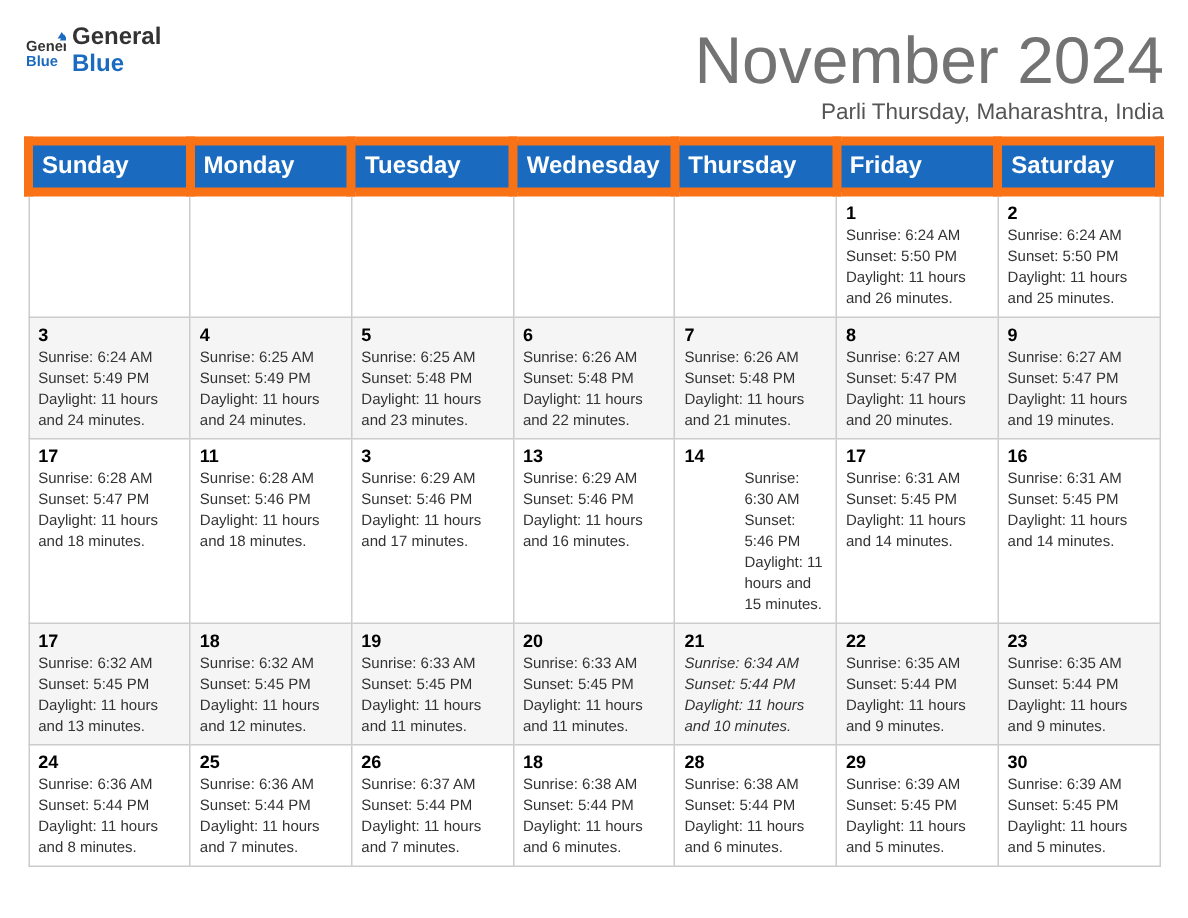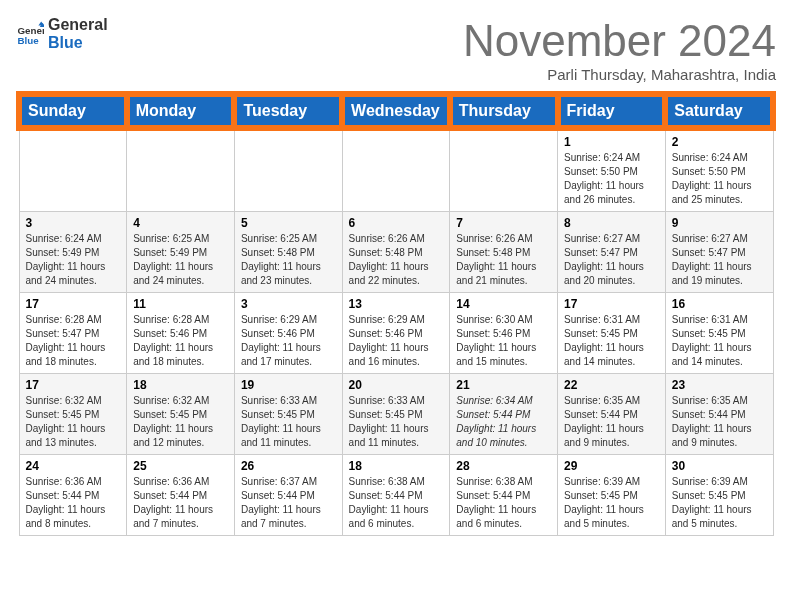--- a/index.html
+++ b/index.html
@@ -194,21 +194,21 @@
 Daylight: 11 hours and 17 minutes.</div>
         </td>
         <td>
           <div class="day-number">13</div>
           <div class="day-info" style="white-space: pre-line;">Sunrise: 6:29 AM
 Sunset: 5:46 PM
 Daylight: 11 hours and 16 minutes.</div>
         </td>
         <td>
           <div class="day-number">14</div>
-          <div class="day-info" style="white-space: pre-line;">Sunrise: 6:30 AM
+          <div class="day-info" style="white-space: pre-line; margin-left: 40px;">Sunrise: 6:30 AM
 Sunset: 5:46 PM
 Daylight: 11 hours and 15 minutes.</div>
         </td>
         <td>
           <div class="day-number">17</div>
           <div class="day-info" style="white-space: pre-line;">Sunrise: 6:31 AM
 Sunset: 5:45 PM
 Daylight: 11 hours and 14 minutes.</div>
         </td>
         <td>

